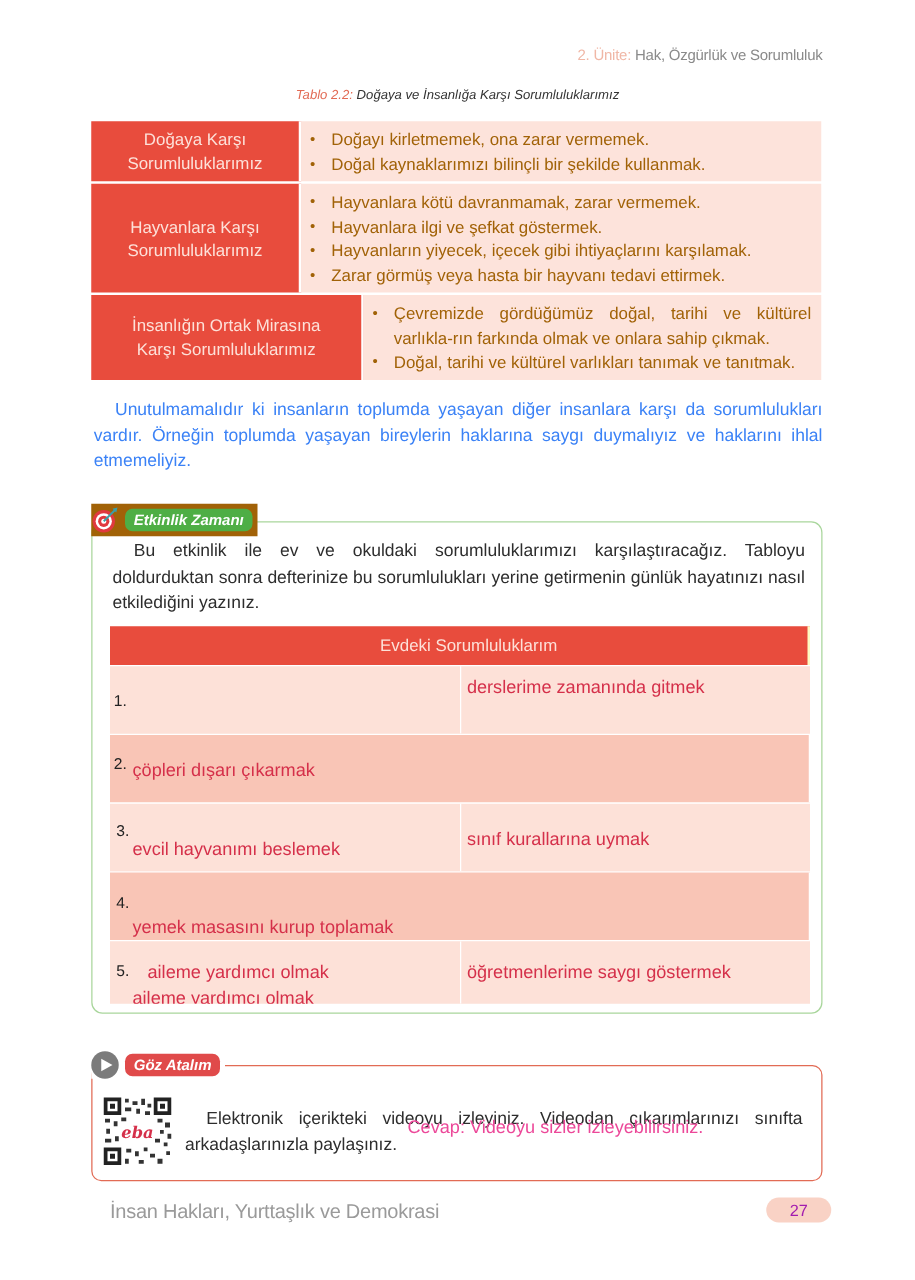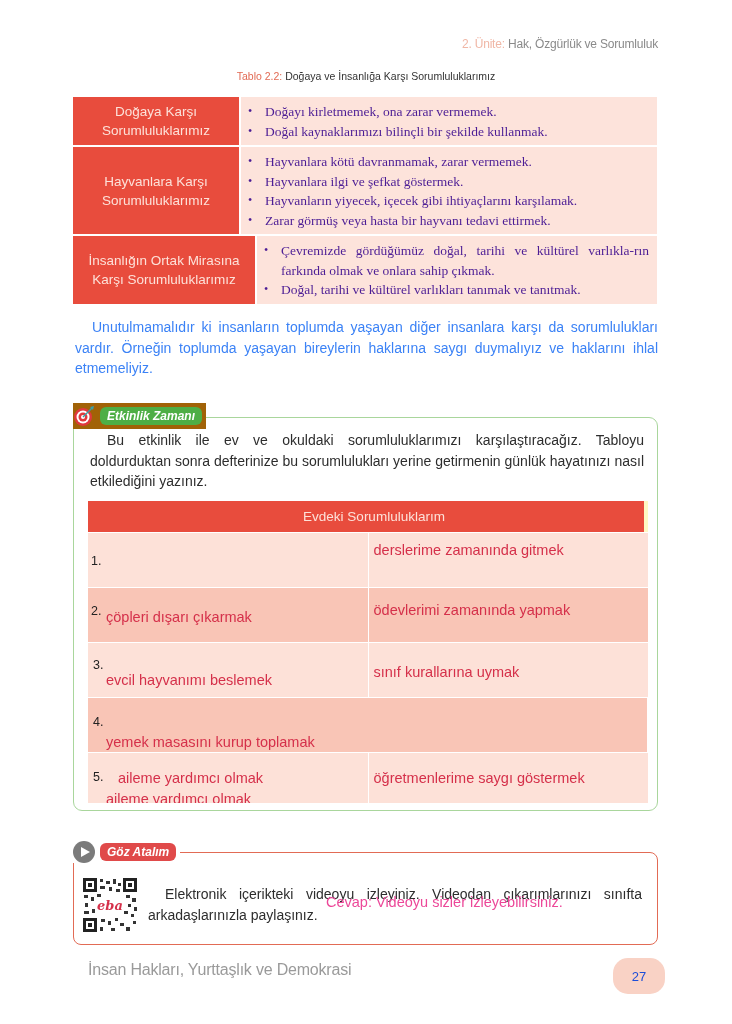--- a/index.html
+++ b/index.html
@@ -6,50 +6,50 @@
   body {
     width: 732px; height: 1024px; background: #ffffff; position: relative; overflow: hidden;
     font-family: "DejaVu Sans", sans-serif; color: #2b2b2b;
   }
   .abs { position: absolute; }
 
   
   .running-head { top: 37px; right: 74px; font-size: 12px; color: #8a8a8a; font-family: "Liberation Sans", sans-serif; letter-spacing: -0.2px; }
   .running-head .unit { color: #f0b7a6; }
 
-  .table-caption { top: 70px; left: 0; width: 732px; text-align: center; font-size: 10.5px; color: #333; font-family: "Liberation Sans", sans-serif; }
+  .table-caption { top: 70px; left: 0; width: 732px; text-align: center; font-size: 10.5px; font-style: italic; color: #333; font-family: "Liberation Sans", sans-serif; }
   .table-caption .lbl { color: #e26b55; }
 
   
   .resp-table { top: 97px; left: 73px; width: 584px; border-collapse: separate; border-spacing: 0; }
   .resp-row { display: flex; border-bottom: 2px solid #ffffff; }
   .resp-head {
     width: 166px; background: #e84c3d; color: #fde1d9; font-size: 13.5px; line-height: 19px;
     display: flex; align-items: center; justify-content: center; text-align: center;
     font-family: "Liberation Sans", sans-serif; border-right: 2px solid #fff;
   }
   .resp-body { flex: 1; background: #fde3db; padding: 5px 8px 4px 6px; }
   .resp-body ul { margin: 0; padding: 0; list-style: none; }
-  .resp-body li { font-size: 13.5px; line-height: 19.5px; position: relative; padding-left: 18px; font-family: Liberation Serif, serif; color: #4c1d95; }
+  .resp-body li { font-size: 13.5px; line-height: 19.5px; position: relative; padding-left: 18px; font-family: Liberation Sans, sans-serif; color: #a16207; }
   .resp-body li::before { content: "•"; position: absolute; left: 1px; top: 0; font-size: 12px; }
 
   
   .para { top: 317px; left: 75px; width: 583px; font-size: 14px; line-height: 20.5px; text-align: justify; font-family: "Liberation Sans", sans-serif; color: #3b82f6; text-indent: 17px; }
 
   
   .activity-box { top: 417px; left: 73px; width: 585px; height: 394px; border: 1.5px solid #a9d69c; border-radius: 9px; box-sizing: border-box; }
   .activity-title-wrap { top: 403px; left: 73px; height: 26px; display: flex; align-items: center; }
   .target-icon { width: 22px; height: 22px; }
   .activity-tag { margin-left: 5px; background: #4eae45; color: #fff; font-style: italic; font-weight: bold; font-size: 12px; padding: 2px 7px; border-radius: 6px; font-family: "Liberation Sans", sans-serif; }
   .activity-text { top: 430px; left: 90px; width: 554px; font-size: 14px; line-height: 20.5px; text-align: justify; font-family: "Liberation Sans", sans-serif; color: #2d2d2d; text-indent: 17px; }
 
   .act-table { top: 501px; left: 88px; width: 560px; }
   .act-header { display: flex; height: 31px; background: #e84c3d; color: #fde1d9; font-size: 13.5px; font-family: "Liberation Sans", sans-serif; }
   .act-header div { flex: 1; display: flex; align-items: center; justify-content: center; }
-  .act-header div:first-child { border-right: 4px solid #fef9c3; padding-left: 16px; }
+  .act-header div:first-child { border-right: 2px solid #fef9c3; padding-left: 16px; }
   .act-row { display: flex; height: 54px; border-top: 1px solid #fff; position: relative; }
   .act-row.light { background: #fde1d8; }
   .act-row.dark { background: #f9c5b6; }
   .act-cell { flex: 1; position: relative; font-family: "Liberation Sans", sans-serif; }
   .act-cell:first-child { border-right: 1px solid #fff; }
   .act-num { position: absolute; font-size: 12.5px; color: #222; }
   .act-val { position: absolute; font-size: 14.5px; color: #d5304a; white-space: nowrap; }
   .act-row.last { height: 50px; overflow: hidden; }
   .ghost { position: absolute; left: 18px; top: 38px; font-size: 14.5px; color: #d5304a; }
 
@@ -58,21 +58,21 @@
   .look-title-wrap { top: 841px; left: 73px; display: flex; align-items: center; }
   .play-icon { width: 22px; height: 22px; border-radius: 50%; background: #7b7b7b; position: relative; }
   .play-icon::after { content: ""; position: absolute; left: 8px; top: 6px; border-left: 9px solid #fff; border-top: 5px solid transparent; border-bottom: 5px solid transparent; }
   .look-tag { margin-left: 5px; background: #e04a4a; color: #fff; font-style: italic; font-weight: bold; font-size: 12px; padding: 2px 7px; border-radius: 6px; font-family: "Liberation Sans", sans-serif; }
   .qr { top: 877px; left: 82px; width: 56px; height: 56px; }
   .look-text { top: 884px; left: 148px; width: 494px; font-size: 14px; line-height: 20.5px; text-align: justify; font-family: "Liberation Sans", sans-serif; color: #2d2d2d; text-indent: 17px; }
   .look-answer { top: 894px; left: 326px; font-size: 14.5px; color: #ec4899; font-family: Liberation Sans, sans-serif; }
 
   
   .footer-title { top: 961px; left: 88px; font-size: 16px; color: #9a9a9a; font-family: "Liberation Sans", sans-serif; letter-spacing: -0.2px; }
-  .page-num { top: 958px; left: 613px; width: 52px; height: 36px; border-radius: 15px; background: #f9d2c5; display: flex; align-items: center; justify-content: center; font-size: 13px; color: #1d4ed8; font-family: "Liberation Sans", sans-serif; }
+  .page-num { top: 958px; left: 613px; width: 52px; height: 20px; border-radius: 15px; background: #f9d2c5; display: flex; align-items: center; justify-content: center; font-size: 13px; color: #a21caf; font-family: "Liberation Sans", sans-serif; }
 </style>
 </head>
 <body>
 
 <div class="abs running-head">
   <span class="unit">2. Ünite:</span>
   <span>Hak, Özgürlük ve Sorumluluk</span>
 </div>
 
 <div class="abs table-caption">
@@ -95,21 +95,21 @@
     <div class="resp-body">
       <ul>
         <li>Hayvanlara kötü davranmamak, zarar vermemek.</li>
         <li>Hayvanlara ilgi ve şefkat göstermek.</li>
         <li>Hayvanların yiyecek, içecek gibi ihtiyaçlarını karşılamak.</li>
         <li>Zarar görmüş veya hasta bir hayvanı tedavi ettirmek.</li>
       </ul>
     </div>
   </div>
   <div class="resp-row" style="border-bottom:none;">
-    <div class="resp-head" style="padding:0 8px;">İnsanlığın Ortak Mirasına Karşı Sorumluluklarımız</div>
+    <div class="resp-head" style="padding:0 25px;">İnsanlığın Ortak Mirasına Karşı Sorumluluklarımız</div>
     <div class="resp-body">
       <ul>
         <li style="text-align:justify;">Çevremizde gördüğümüz doğal, tarihi ve kültürel varlıkla-rın farkında olmak ve onlara sahip çıkmak.</li>
         <li>Doğal, tarihi ve kültürel varlıkları tanımak ve tanıtmak.</li>
       </ul>
     </div>
   </div>
 </div>
 
 <div class="abs para">Unutulmamalıdır ki insanların toplumda yaşayan diğer insanlara karşı da sorumlulukları vardır. Örneğin toplumda yaşayan bireylerin haklarına saygı duymalıyız ve haklarını ihlal etmemeliyiz.</div>
@@ -140,23 +140,20 @@
     </div>
     <div class="act-cell">
       <span class="act-val" style="left:5px; top:9px;">derslerime zamanında gitmek</span>
     </div>
   </div>
 
   <div class="act-row dark">
     <div class="act-cell">
       <span class="act-num" style="left:3px; top:16px;">2.</span>
       <span class="act-val" style="left:18px; top:21px;">çöpleri dışarı çıkarmak</span>
-    </div>
-    <div class="act-cell">
-      <span class="act-val" style="left:5px; top:14px;">ödevlerimi zamanında yapmak</span>
     </div>
   </div>
 
   <div class="act-row light">
     <div class="act-cell">
       <span class="act-num" style="left:5px; top:15px;">3.</span>
       <span class="act-val" style="left:18px; top:29px;">evcil hayvanımı beslemek</span>
     </div>
     <div class="act-cell">
       <span class="act-val" style="left:5px; top:21px;">sınıf kurallarına uymak</span>

